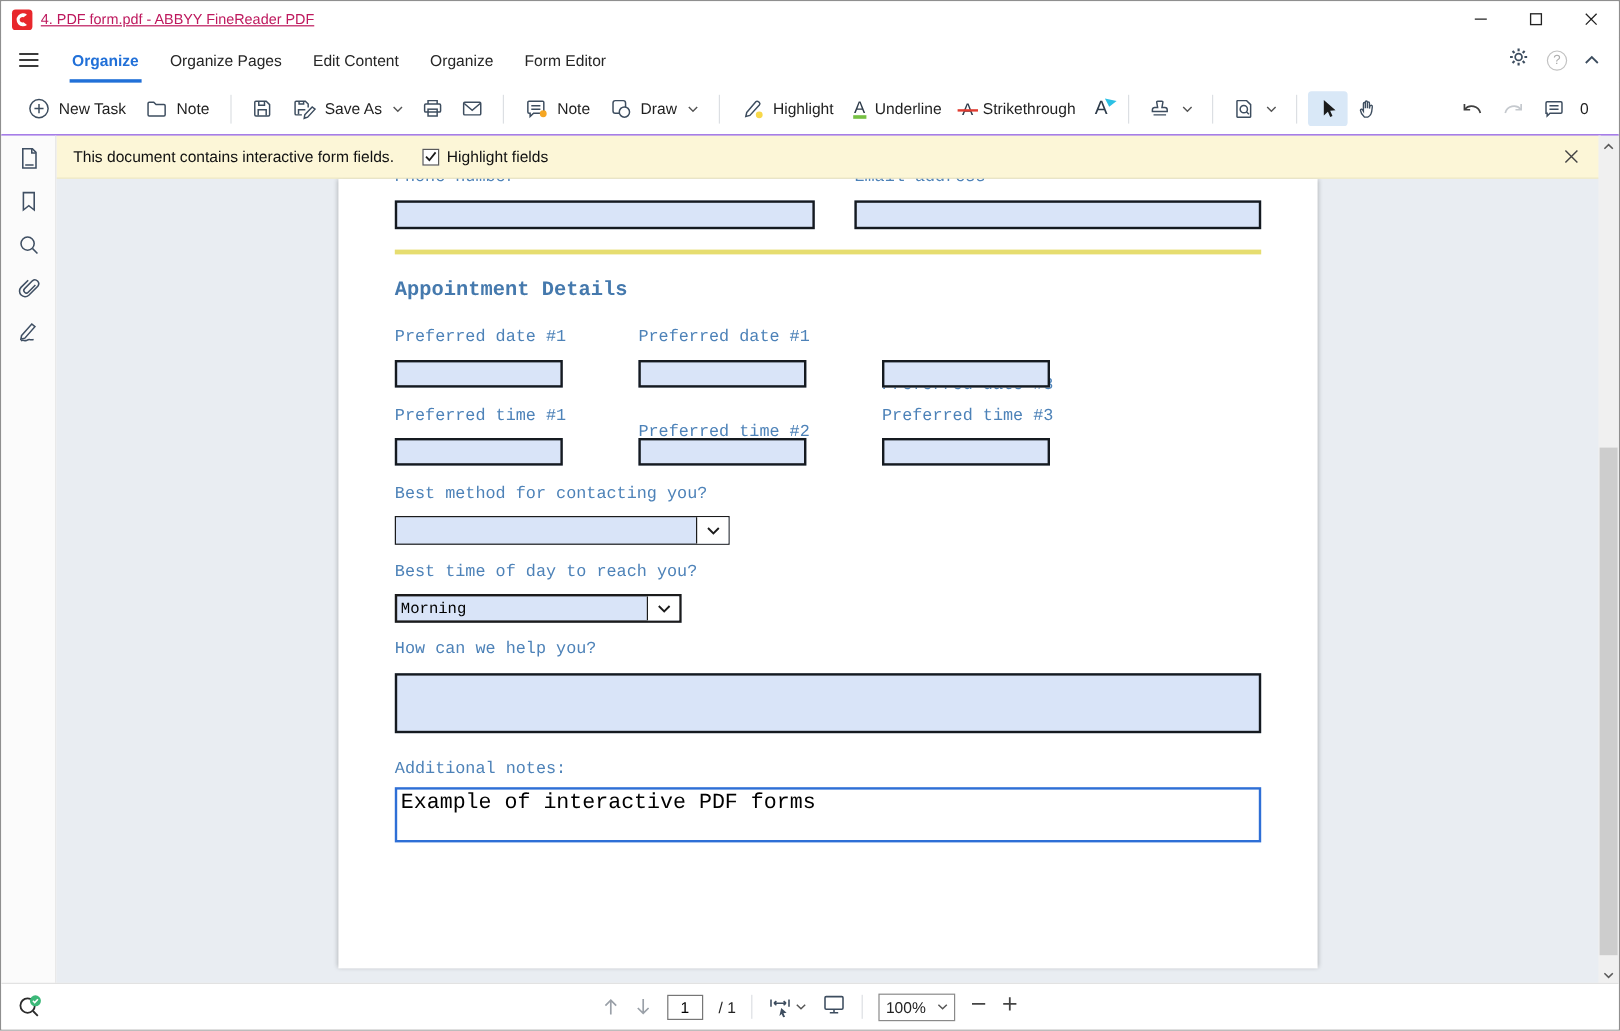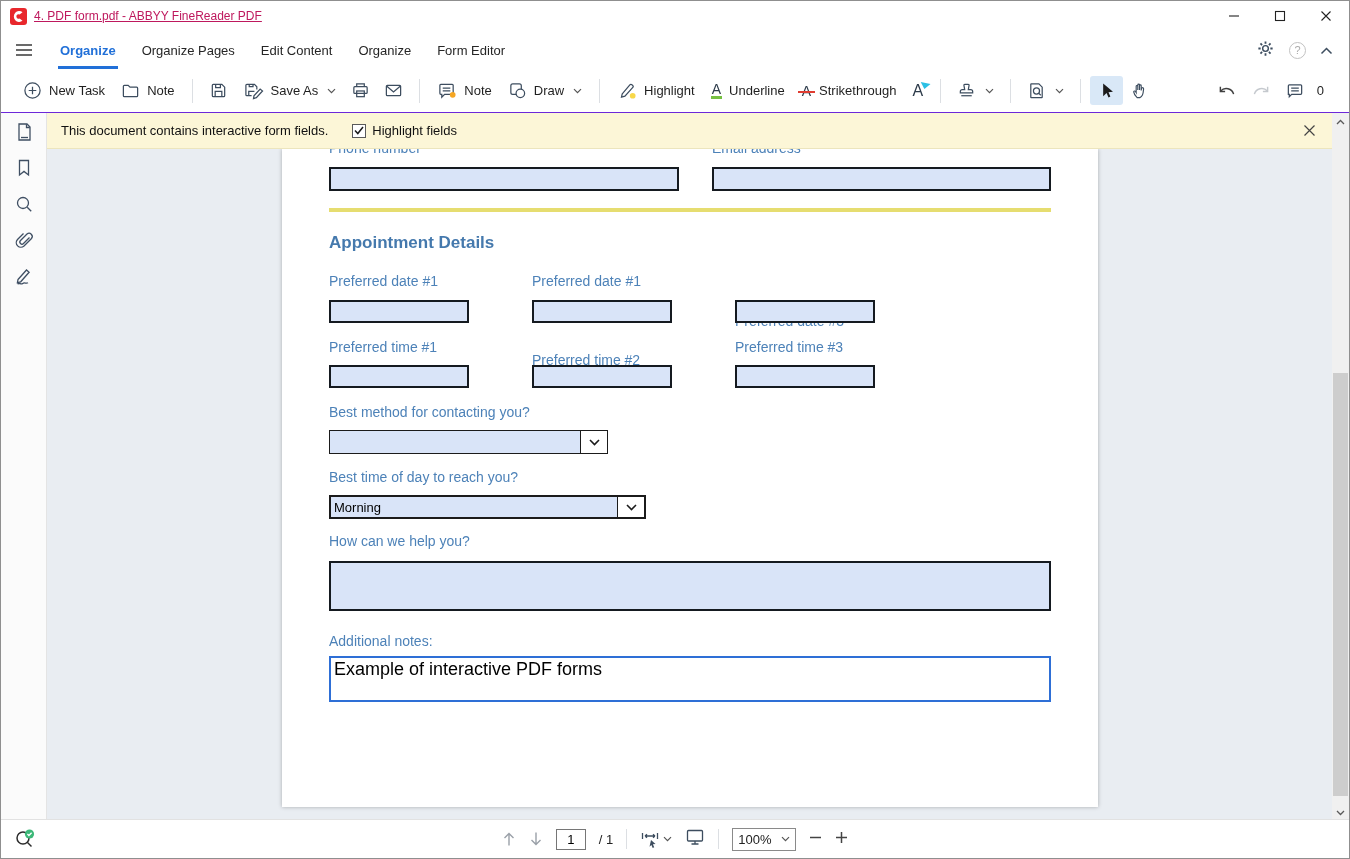--- a/index.html
+++ b/index.html
@@ -47,21 +47,21 @@
   .checkbox { width:14px; height:14px; border:1px solid #5a5a5a; background:#fff; display:flex; align-items:center; justify-content:center; margin:0 6px 0 24px; }
   .notifyclose { margin-left:auto; color:#444; display:flex; padding:4px; }
 
   
   .sidebar { position:absolute; left:0; top:112px; width:46px; height:708px; background:#fbfbfb; border-right:1px solid #e4e4e4;
              display:flex; flex-direction:column; align-items:center; padding-top:7px; gap:12px; color:#3f4f63; }
   .sbicon { width:24px; height:24px; display:flex; align-items:center; justify-content:center; }
 
   
   .docarea { position:absolute; left:46px; top:148px; width:1287px; height:672px; background:#e9edf2; overflow:hidden; }
-  .page { position:absolute; left:235px; top:0; width:816px; height:658px; background:#fff; box-shadow:0 0 4px rgba(0,0,0,.28); }
+  .page { position:absolute; left:235px; top:0; width:816px; height:658px; background:#fff; box-shadow:0 0 4px rgba(0,0,0,.28);font-family:Liberation Mono, monospace; }
   .flabel { position:absolute; font-size:14px; color:#4d82b8; white-space:nowrap; }
   .field { position:absolute; background:#d9e4f8; border:2px solid #151a20; }
   .sectionhead { position:absolute; font-size:17px; font-weight:bold; color:#4579ad; }
   .ydivider { position:absolute; background:#e6dd70; }
   .combo { position:absolute; height:24px; border:1px solid #1b1b1b; background:#d9e4f8; display:flex; }
   .combo.thick { border-width:2px; }
   .combo .cval { flex:1; font-size:13px; color:#000; padding:3px 0 0 3px; overflow:hidden; }
   .combo .cbtn { width:27px; background:#fff; border-left:1px solid #1b1b1b; display:flex; align-items:center; justify-content:center; color:#1b1b1b; }
   .notesfield { position:absolute; background:#fff; border:2px solid #2e6fd6; font-size:18px; color:#000; padding:1px 3px; }
 
@@ -395,21 +395,21 @@
       <div class="combo" style="left:47px; top:281px; width:279px;">
         <span class="cval"></span>
         <span class="cbtn">
           <svg width="11" height="7" viewBox="0 0 11 7" fill="none">
               <path d="M1 1l4.5 4.5L10 1" stroke="currentColor" stroke-width="1.6"></path>
             </svg>
         </span>
       </div>
 
       <span class="flabel" style="left:47px; top:320px;">Best time of day to reach you?</span>
-      <div class="combo thick" style="left:47px; top:346px; width:317px;">
+      <div class="combo thick" style="left:47px; top:346px; width:239px;">
         <span class="cval">Morning</span>
         <span class="cbtn">
           <svg width="11" height="7" viewBox="0 0 11 7" fill="none">
               <path d="M1 1l4.5 4.5L10 1" stroke="currentColor" stroke-width="1.6"></path>
             </svg>
         </span>
       </div>
 
       <span class="flabel" style="left:47px; top:384px;">How can we help you?</span>
       <div class="field" style="left:47px; top:412px; width:722px; height:50px;"></div>

